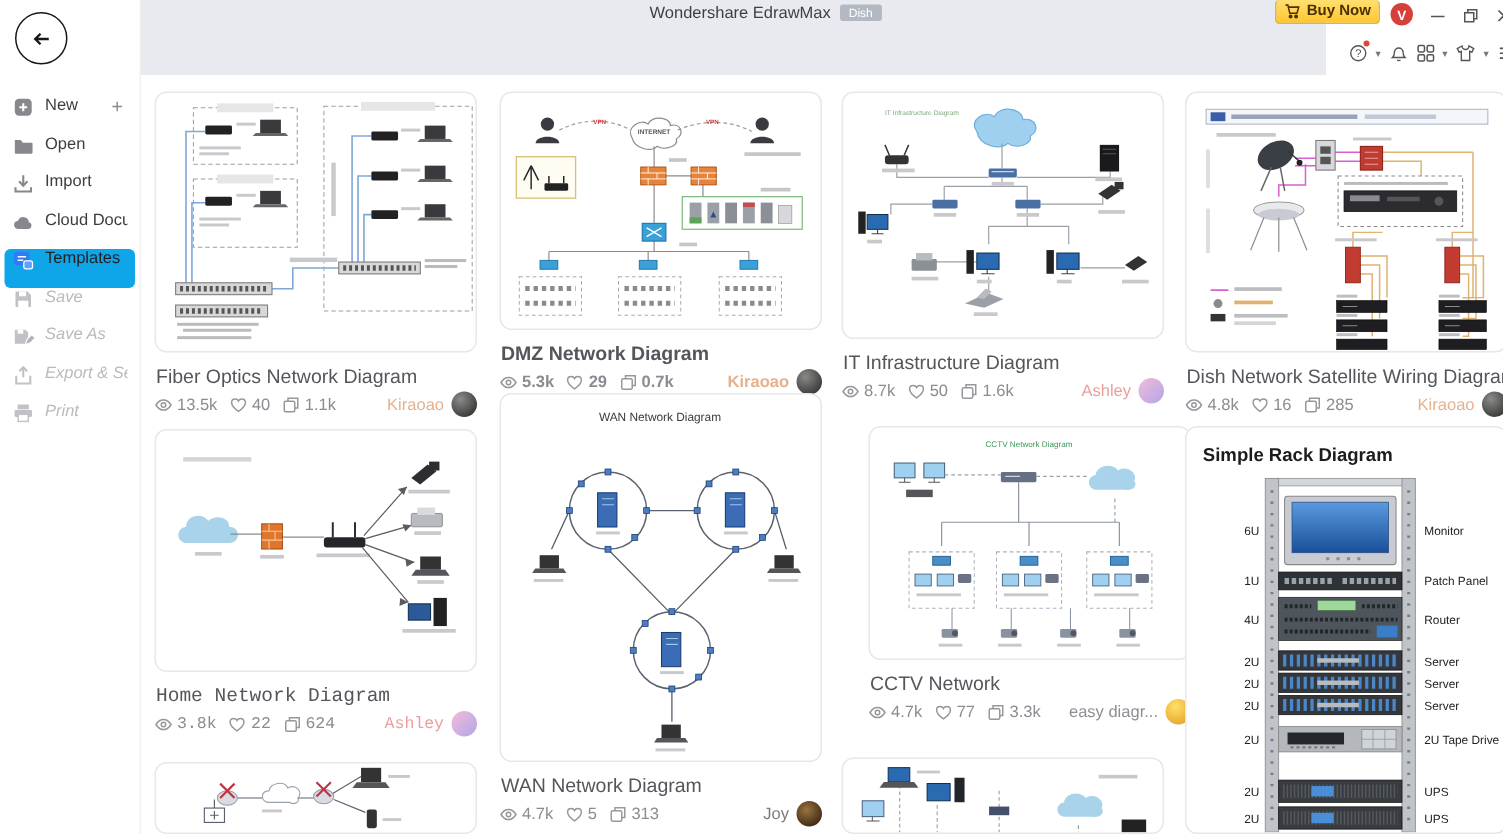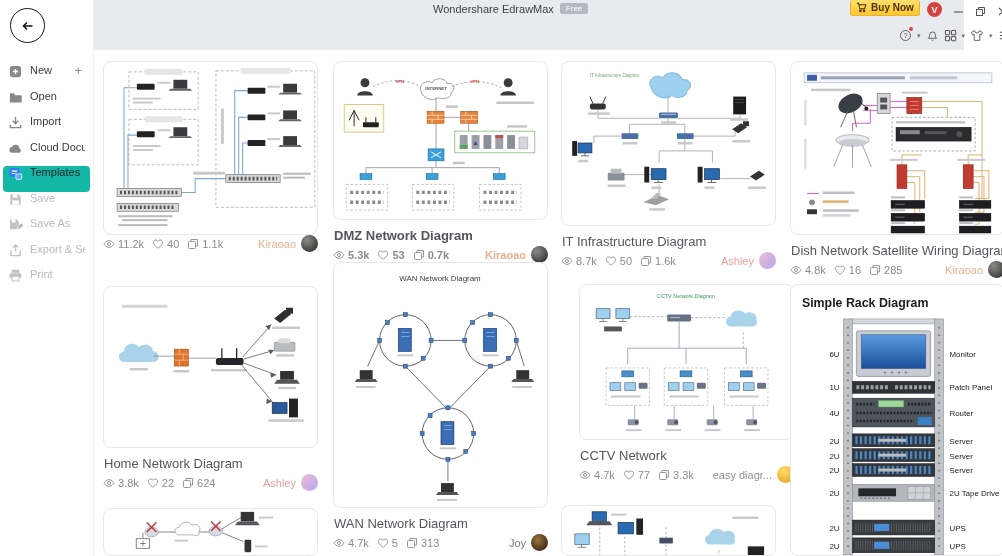--- a/index.html
+++ b/index.html
@@ -7,27 +7,27 @@
         font-family:"Liberation Sans",sans-serif;-webkit-font-smoothing:antialiased;}
   
   #sidebar{position:absolute;left:0;top:0;width:93px;height:556px;background:#fff;
            border-right:1px solid #f1f1f4;z-index:3;}
   .back-btn{width:33px;height:33px;border:1.7px solid #17171a;border-radius:50%;
             margin:8px 0 0 10px;display:flex;align-items:center;justify-content:center;cursor:pointer;background:#fff;}
   #side-nav{margin-top:21px;}
   .side-item{display:flex;align-items:flex-start;height:25.5px;padding:0 5px;margin:0 3px;
              border-radius:4px;font-size:11px;color:#3c3c42;gap:7px;white-space:nowrap;}
   .side-item .lbl{overflow:hidden;}
-  .side-item.active{background:#14b8a6;color:#222;}
-  .side-item.disabled{color:#bababe;}
+  .side-item.active{background:#0ea5e9;color:#222;}
+  .side-item.disabled{color:#bababe;font-style:italic;}
   .side-item .plus-right{margin-left:auto;color:#8a8a90;font-size:13px;line-height:1;padding-right:3px;}
   .side-ic{width:15px;height:15px;flex:0 0 15px;}
   #side-bottom{position:absolute;left:0;bottom:7px;width:93px;}
   
-  #topbar{position:absolute;left:93px;top:0;width:871px;height:50px;background:#e9eaef;}
+  #topbar{position:absolute;left:93px;top:0;width:791px;height:50px;background:#e9eaef;}
   .title-wrap{position:absolute;left:340px;top:2px;display:flex;gap:6px;align-items:center;height:13px;}
   .app-title{font-size:11px;color:#3e4046;}
   .plan-badge{background:#b3b9c3;color:#fff;font-size:8px;padding:1px 6px;border-radius:2px;line-height:1.2;}
   .buy-btn{position:absolute;left:757px;top:0;width:70px;height:16px;
            background:linear-gradient(#ffe070,#ffc62e);border:1px solid #eab42a;border-top:none;
            border-radius:3px;display:flex;align-items:center;justify-content:center;gap:4px;
            font-size:10px;font-weight:bold;color:#4a3200;cursor:pointer;box-sizing:border-box;}
   .v-logo{position:absolute;left:834px;top:2px;width:15px;height:15px;border-radius:50%;background:#d6403a;
           color:#fff;font-size:9px;font-weight:bold;display:flex;align-items:center;justify-content:center;cursor:pointer;}
   .win-ctl{position:absolute;top:3px;color:#555;cursor:pointer;}
@@ -129,21 +129,21 @@
           </svg>
         <span class="lbl">Print</span>
       </div>
     </nav>
 
   </aside>
 
   <header id="topbar">
     <div class="title-wrap">
       <span class="app-title">Wondershare EdrawMax</span>
-      <span class="plan-badge">Free</span>
+      <span class="plan-badge">Dish</span>
     </div>
     <div class="buy-btn">
       <svg width="11" height="11" viewBox="0 0 12 12" fill="none" stroke="#4a3200" stroke-width="1.1">
           <path d="M1 1.5h1.8l1.4 6h5.2l1.3-4.5H3.4"></path>
           <circle cx="4.8" cy="9.8" r="0.9" fill="#4a3200"></circle>
           <circle cx="8.8" cy="9.8" r="0.9" fill="#4a3200"></circle>
         </svg>
       <span>Buy Now</span>
     </div>
     <div class="v-logo">
@@ -262,27 +262,28 @@
             </g>
           <g fill="#bbb">
               <rect x="14" y="155" width="55" height="2"></rect>
               <rect x="18" y="159" width="46" height="2"></rect>
               <rect x="14" y="164" width="50" height="2"></rect>
               <rect x="181" y="112" width="28" height="2"></rect>
               <rect x="181" y="116" width="22" height="2"></rect>
             </g>
         </svg>
       </div>
+      <div class="card-title">Fiber Optics Network Diagram</div>
       <div class="meta">
         <span class="stat">
             <svg width="12" height="12" viewBox="0 0 12 12" fill="none">
               <path d="M1 6s2-3.4 5-3.4S11 6 11 6s-2 3.4-5 3.4S1 6 1 6z" stroke="#97979d"></path>
               <circle cx="6" cy="6" r="1.5" stroke="#97979d"></circle>
             </svg>
-            <span>11.2k</span>
+            <span>13.5k</span>
           </span>
         <span class="stat">
             <svg width="12" height="12" viewBox="0 0 12 12" fill="none">
               <path d="M6 10.2S1.4 7.3 1.4 4.4c0-1.4 1.1-2.4 2.4-2.4 1 0 1.8.5 2.2 1.3C6.4 2.5 7.2 2 8.2 2c1.3 0 2.4 1 2.4 2.4 0 2.9-4.6 5.8-4.6 5.8z" stroke="#97979d"></path>
             </svg>
             <span>40</span>
           </span>
         <span class="stat">
             <svg width="12" height="12" viewBox="0 0 12 12" fill="none">
               <rect x="1.5" y="3.5" width="7" height="7" rx="1" stroke="#97979d"></rect>
@@ -368,21 +369,21 @@
             <svg width="12" height="12" viewBox="0 0 12 12" fill="none">
               <path d="M1 6s2-3.4 5-3.4S11 6 11 6s-2 3.4-5 3.4S1 6 1 6z" stroke="#97979d"></path>
               <circle cx="6" cy="6" r="1.5" stroke="#97979d"></circle>
             </svg>
             <span>5.3k</span>
           </span>
         <span class="stat">
             <svg width="12" height="12" viewBox="0 0 12 12" fill="none">
               <path d="M6 10.2S1.4 7.3 1.4 4.4c0-1.4 1.1-2.4 2.4-2.4 1 0 1.8.5 2.2 1.3C6.4 2.5 7.2 2 8.2 2c1.3 0 2.4 1 2.4 2.4 0 2.9-4.6 5.8-4.6 5.8z" stroke="#97979d"></path>
             </svg>
-            <span>53</span>
+            <span>29</span>
           </span>
         <span class="stat">
             <svg width="12" height="12" viewBox="0 0 12 12" fill="none">
               <rect x="1.5" y="3.5" width="7" height="7" rx="1" stroke="#97979d"></rect>
               <path d="M4 3.5V1.5h6.5V8H8.5" stroke="#97979d"></path>
             </svg>
             <span>0.7k</span>
           </span>
         <span class="author">
             <span style="color: rgb(229, 177, 142);">Kiraoao</span>
@@ -573,21 +574,21 @@
             </svg>
             <span>285</span>
           </span>
         <span class="author">
             <span style="color: rgb(229, 177, 142);">Kiraoao</span>
             <span class="avatar av-dark"></span>
           </span>
       </div>
     </div>
 
-    <div class="card" style="left:10px;top:236px;">
+    <div class="card" style="left:10px;top:236px;font-family:Liberation Mono, monospace;">
       <div class="thumb" style="height:162px;">
         <svg viewBox="0 0 215 162">
           <rect x="18" y="18" width="46" height="3" fill="#d4d4d8"></rect>
           <path d="M20 76c-7-1-7-10 0-11 0-8 11-10 15-4 5-5 15-2 14 4 8 0 8 11 0 11z" fill="#a9d3ea"></path>
           <rect x="26" y="82" width="18" height="2.5" fill="#c9c9cd"></rect>
           <g stroke="#8a8a90" stroke-width="0.8" fill="none">
               <path d="M50 70h21M85 72h28"></path>
             </g>
           <rect x="71" y="63" width="14" height="17" fill="#e0762e" stroke="#a84e10" stroke-width="0.7"></rect>
           <path d="M71 68h14M71 74h14M76 63v5M80 68v6M76 74v6" stroke="#f8c89a" stroke-width="0.7"></path>

